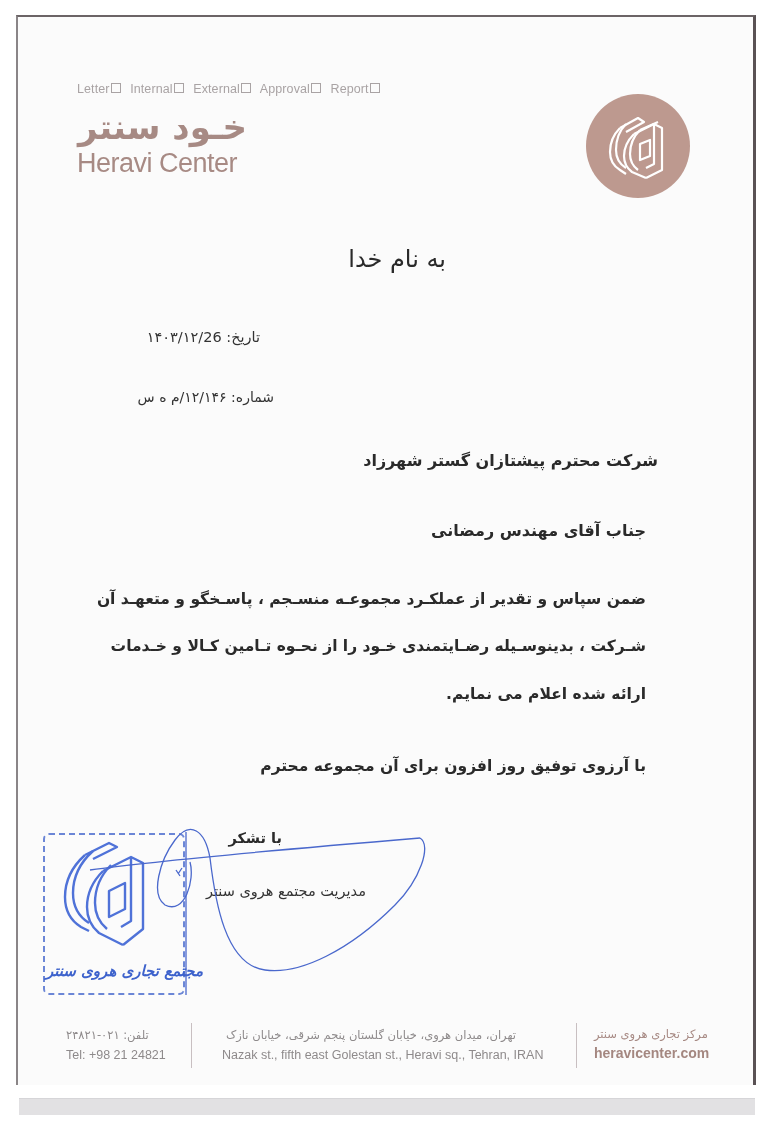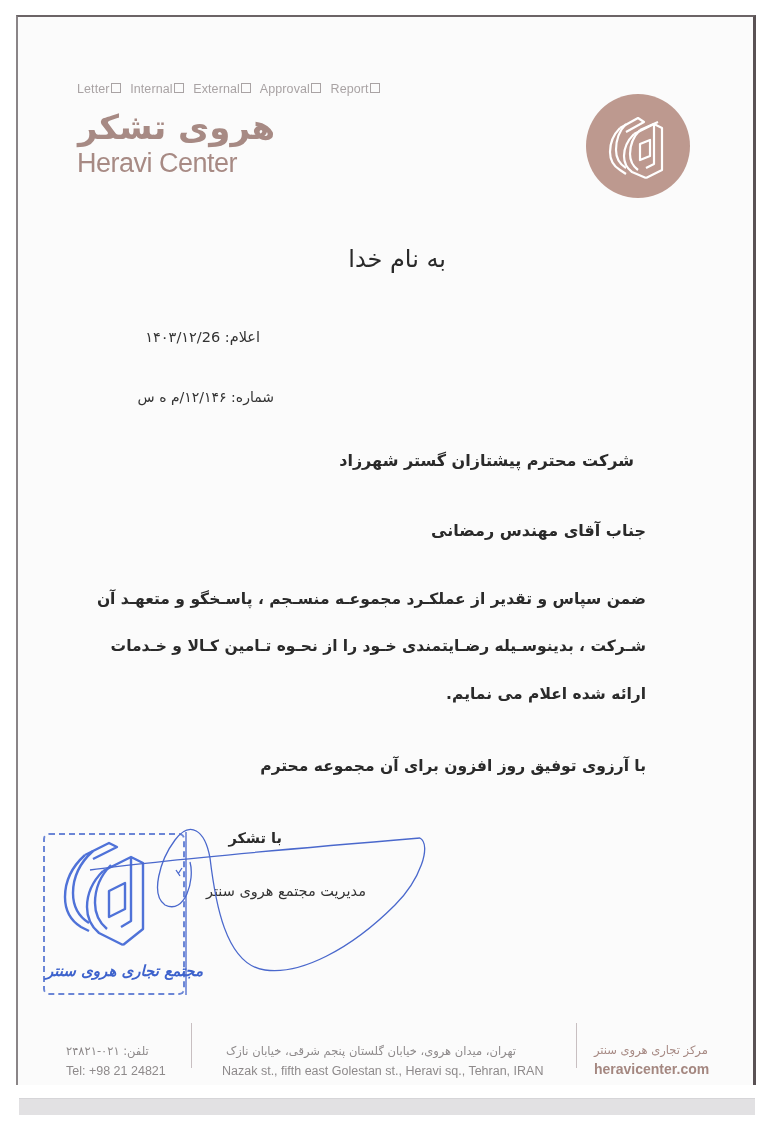--- a/index.html
+++ b/index.html
@@ -37,39 +37,39 @@
     font-family: "Liberation Sans", sans-serif; letter-spacing: -0.5px; line-height: 1;
   }
   .logo-circle {
     left: 586px; top: 94px; width: 104px; height: 104px; border-radius: 50%;
     background: #bd998f;
   }
   .rtl { direction: rtl; text-align: right; white-space: nowrap; color: #2a2a2a; }
   .bismillah { right: 322px; top: 245px; font-size: 24px; }
   .date { right: 508px; top: 329px; font-size: 14.5px; color: #333; }
   .number { right: 494px; top: 389px; font-size: 14px; color: #333; }
-  .recipient1 { right: 134px; top: 451px; font-size: 16px; font-weight: bold; }
+  .recipient1 { right: 110px; top: 451px; font-size: 16px; font-weight: bold; }
   .recipient2 { right: 122px; top: 521px; font-size: 16px; font-weight: bold; }
   .body-line { right: 122px; font-size: 15.5px; font-weight: bold; }
   .bl1 { top: 590px; text-align: right; }
   .bl2 { top: 637px; }
   .bl3 { top: 685px; }
   .wish { right: 122px; top: 757px; font-size: 15.5px; font-weight: bold; }
   .thanks { right: 486px; top: 830px; font-size: 14.5px; font-weight: bold; }
   .management { right: 402px; top: 883px; font-size: 14.5px; color: #333; }
   .stamp {
     left: 43px; top: 833px; width: 142px; height: 162px;
     border: 2px dashed #6b86d6; border-radius: 6px; box-sizing: border-box;
   }
   .stamp-text {
     left: 46px; top: 962px; font-size: 15px; font-weight: bold; color: #3d62cc;
     direction: rtl; white-space: nowrap; font-style: italic;
   }
   .signature { left: 0; top: 0; width: 768px; height: 1126px; pointer-events: none; }
-  .footer-text { font-family: "Liberation Sans", sans-serif; color: #8e8a8b; font-size: 12.5px; white-space: nowrap; margin-top: 16px; }
+  .footer-text { font-family: "Liberation Sans", sans-serif; color: #8e8a8b; font-size: 12.5px; white-space: nowrap; }
   .ft-phone-fa { left: 66px; top: 1028px; direction: rtl; font-family: "DejaVu Sans", sans-serif; font-size: 11.5px; }
   .ft-phone-en { left: 66px; top: 1048px; }
   .ft-addr-fa { left: 226px; top: 1028px; direction: rtl; font-family: "DejaVu Sans", sans-serif; font-size: 11.5px; }
   .ft-addr-en { left: 222px; top: 1048px; }
   .ft-brand-fa { left: 594px; top: 1027px; direction: rtl; font-family: "DejaVu Sans", sans-serif; font-size: 11.5px; color: #a78a84; }
   .ft-web { left: 594px; top: 1045px; font-size: 14px; font-weight: bold; color: #a48780; }
   .vdiv { width: 1px; background: #c8bfc1; }
   .vd1 { left: 191px; top: 1023px; height: 45px; }
   .vd2 { left: 576px; top: 1023px; height: 45px; }
 </style>
@@ -79,21 +79,21 @@
 <div class="page"></div>
 <div class="bottom-strip"></div>
 
 <div class="abs doctypes">
   <span>Letter</span><span class="box"></span>
   <span>Internal</span><span class="box"></span>
   <span>External</span><span class="box"></span>
   <span>Approval</span><span class="box"></span>
   <span>Report</span><span class="box"></span>
 </div>
-<div class="abs brand-fa">هروی تشکر</div>
+<div class="abs brand-fa">خـود سنتر</div>
 <div class="abs brand-en">Heravi Center</div>
 
 <div class="abs logo-circle">
   <svg width="104" height="104" viewBox="0 0 104 104">
     <g fill="none" stroke="#ffffff" stroke-width="2.2" stroke-linejoin="round">
       <path d="M34 34 Q24 44 24 58 Q24 70 34 76 L40 80"></path>
       <path d="M40 30 Q30 40 30 56 Q30 68 40 74"></path>
       <path d="M34 34 L52 24 L58 28 L40 38"></path>
       <path d="M48 40 Q38 50 38 62 Q38 72 46 78 L60 84"></path>
       <path d="M54 36 Q44 46 44 60 Q44 70 52 76"></path>
@@ -101,21 +101,21 @@
       <path d="M68 30 L68 70 L60 74"></path>
       <path d="M54 50 L64 46 L64 62 L54 66 Z"></path>
       <path d="M54 36 L72 28"></path>
     </g>
   </svg>
 </div>
 
 <div class="abs rtl bismillah">به نام خدا</div>
 
 <div class="abs rtl date">
-  <span>اعلام:</span>
+  <span>تاریخ:</span>
   <span>۱۴۰۳/۱۲/26</span>
 </div>
 <div class="abs rtl number">
   <span>شماره:</span>
   <span>۱۲/۱۴۶/م ه س</span>
 </div>
 
 <div class="abs rtl recipient1">شرکت محترم پیشتازان گستر شهرزاد</div>
 <div class="abs rtl recipient2">جناب آقای مهندس رمضانی</div>
 

